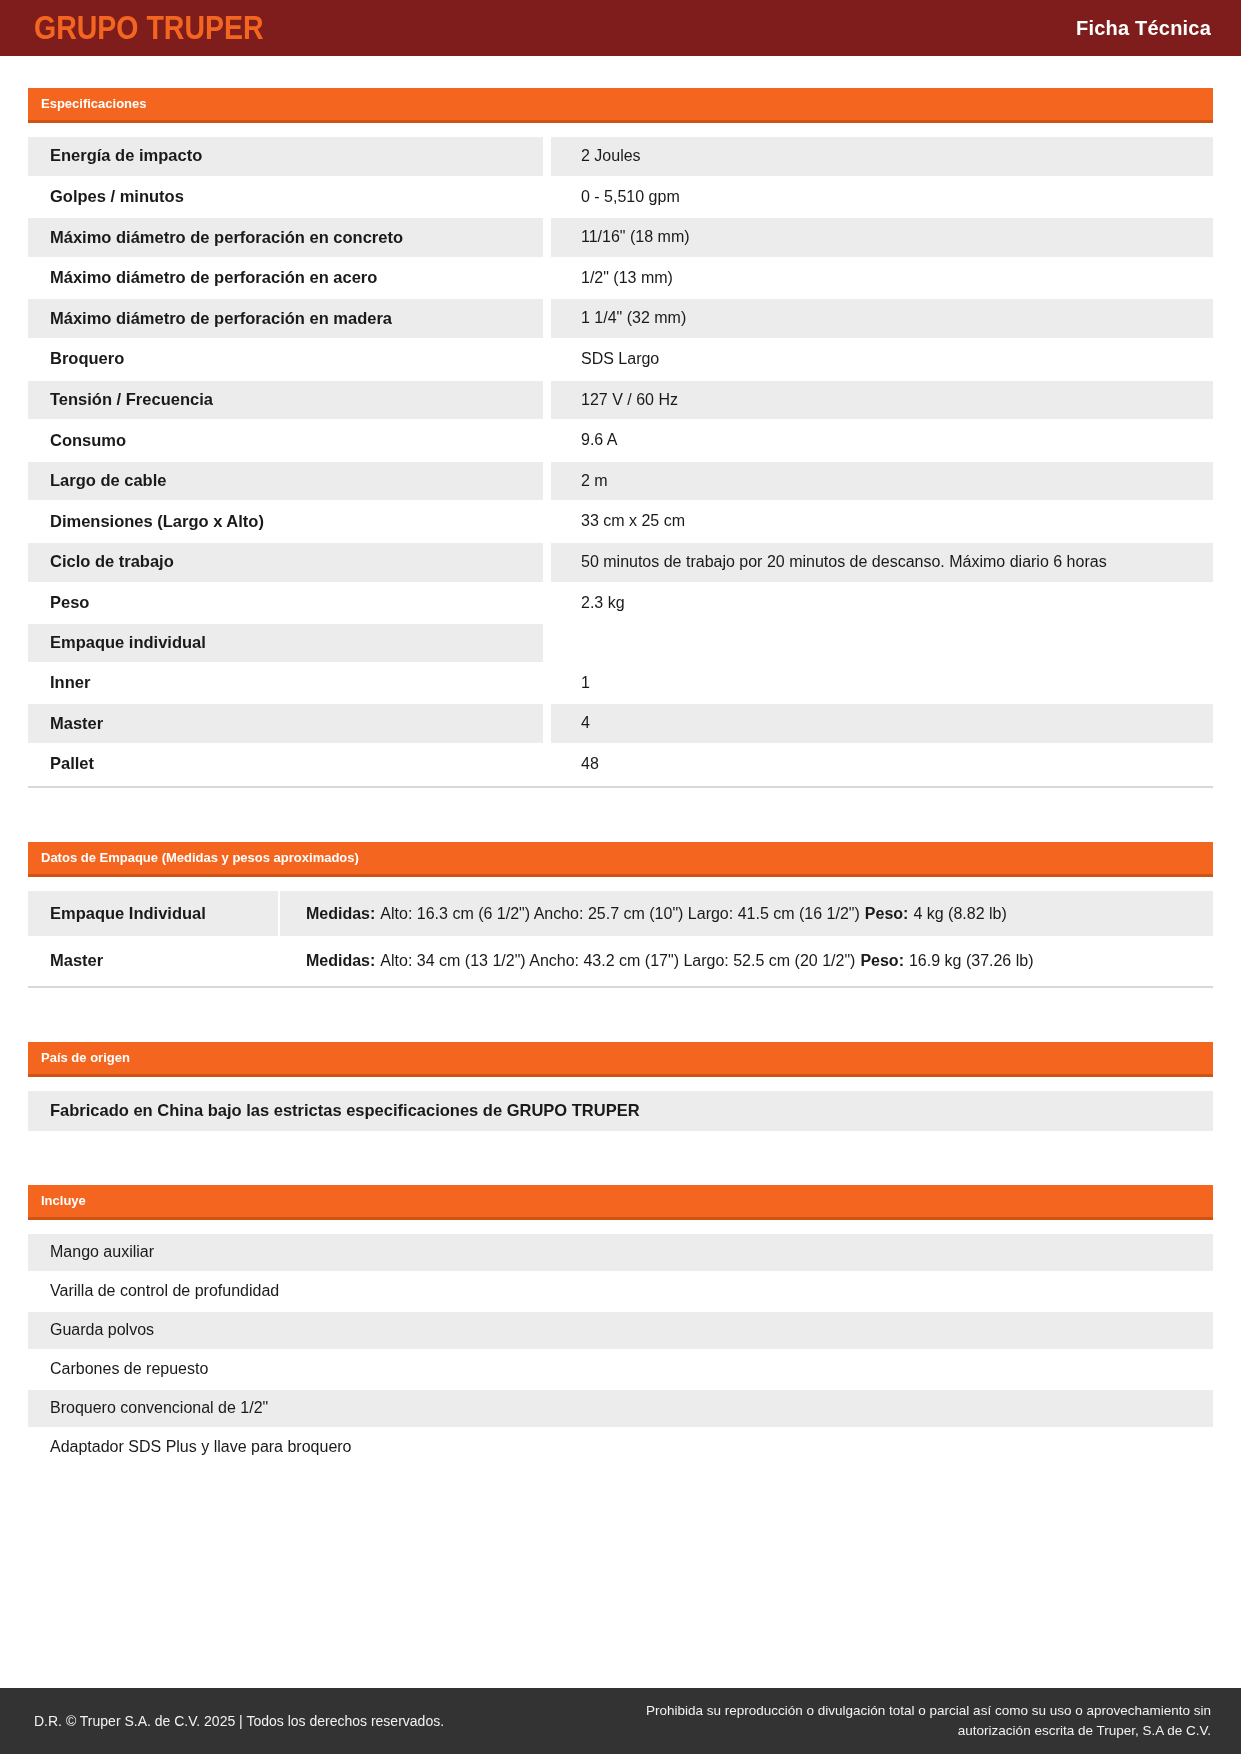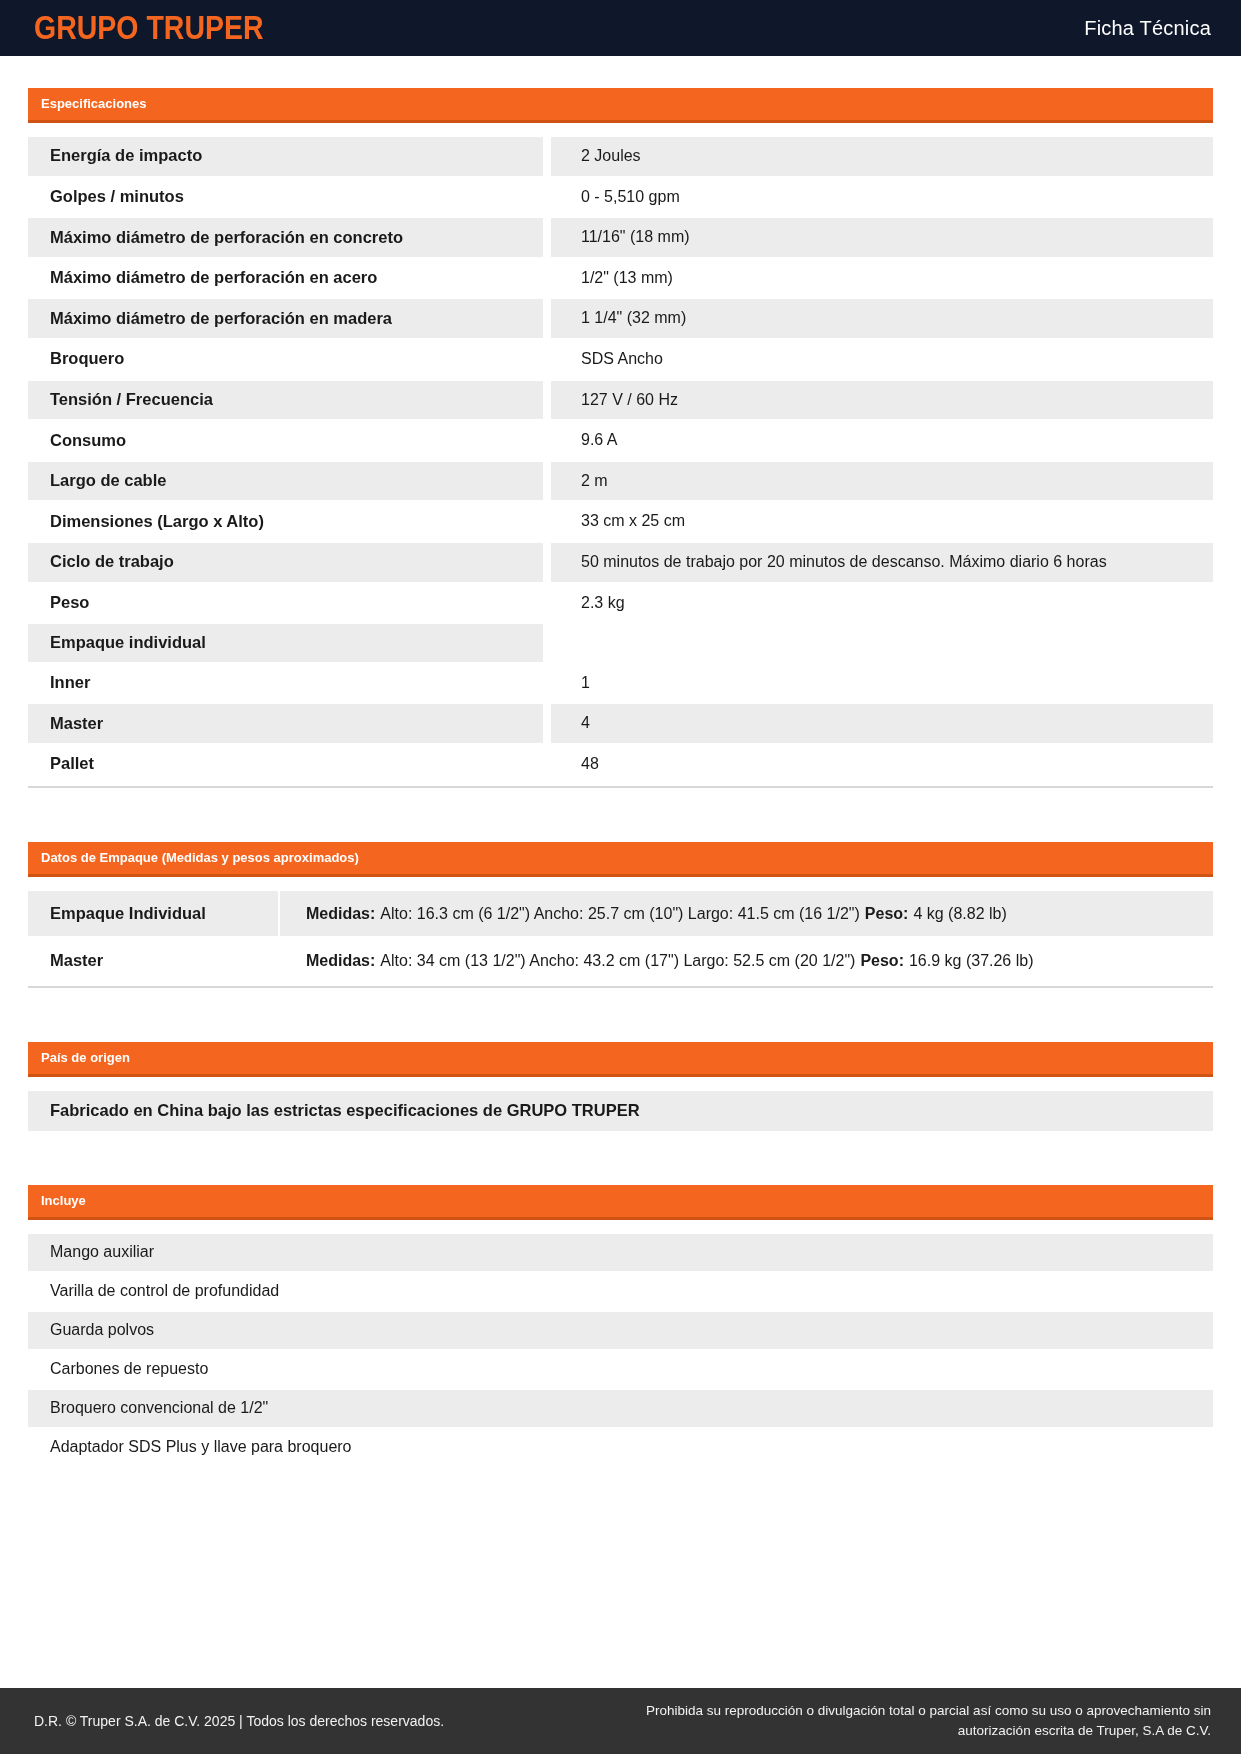--- a/index.html
+++ b/index.html
@@ -4,30 +4,30 @@
 <style>
   * { margin:0; padding:0; box-sizing:border-box; }
   html,body { background:#ffffff; }
   body {
     width:1241px; height:1754px; position:relative;
     font-family:"Liberation Sans", sans-serif;
     color:#1a1a1a;
   }
   
   .topbar {
-    height:56px; background:#0f172a;
+    height:56px; background:#7f1d1d;
     display:flex; justify-content:space-between; align-items:center;
     padding:0 30px 0 34px;
   }
   .brand {
     color:#f4661f; font-weight:bold; font-size:30px; letter-spacing:0px;
     display:inline-block; transform:scale(0.95,1.12); transform-origin:left center;
     white-space:nowrap;
   }
-  .doctype { color:#ffffff; font-size:20px; font-weight:normal; letter-spacing:0.2px;text-align:center; }
+  .doctype { color:#ffffff; font-size:20px; font-weight:bold; letter-spacing:0.2px;text-align:center; }
 
   
   .content { padding:0 28px; }
 
   .section-bar {
     background:#f4661f; color:#ffffff;
     font-size:13px; font-weight:bold;
     padding:8px 13px 9px 13px;
     border-bottom:3px solid #cf5414;
     margin-bottom:14px;
@@ -120,21 +120,21 @@
     <div class="spec-row">
       <div class="spec-label">Máximo diámetro de perforación en acero</div>
       <div class="spec-value">1/2" (13 mm)</div>
     </div>
     <div class="spec-row">
       <div class="spec-label">Máximo diámetro de perforación en madera</div>
       <div class="spec-value">1 1/4" (32 mm)</div>
     </div>
     <div class="spec-row">
       <div class="spec-label">Broquero</div>
-      <div class="spec-value">SDS Ancho</div>
+      <div class="spec-value">SDS Largo</div>
     </div>
     <div class="spec-row">
       <div class="spec-label">Tensión / Frecuencia</div>
       <div class="spec-value">127 V / 60 Hz</div>
     </div>
     <div class="spec-row">
       <div class="spec-label">Consumo</div>
       <div class="spec-value">9.6 A</div>
     </div>
     <div class="spec-row">

